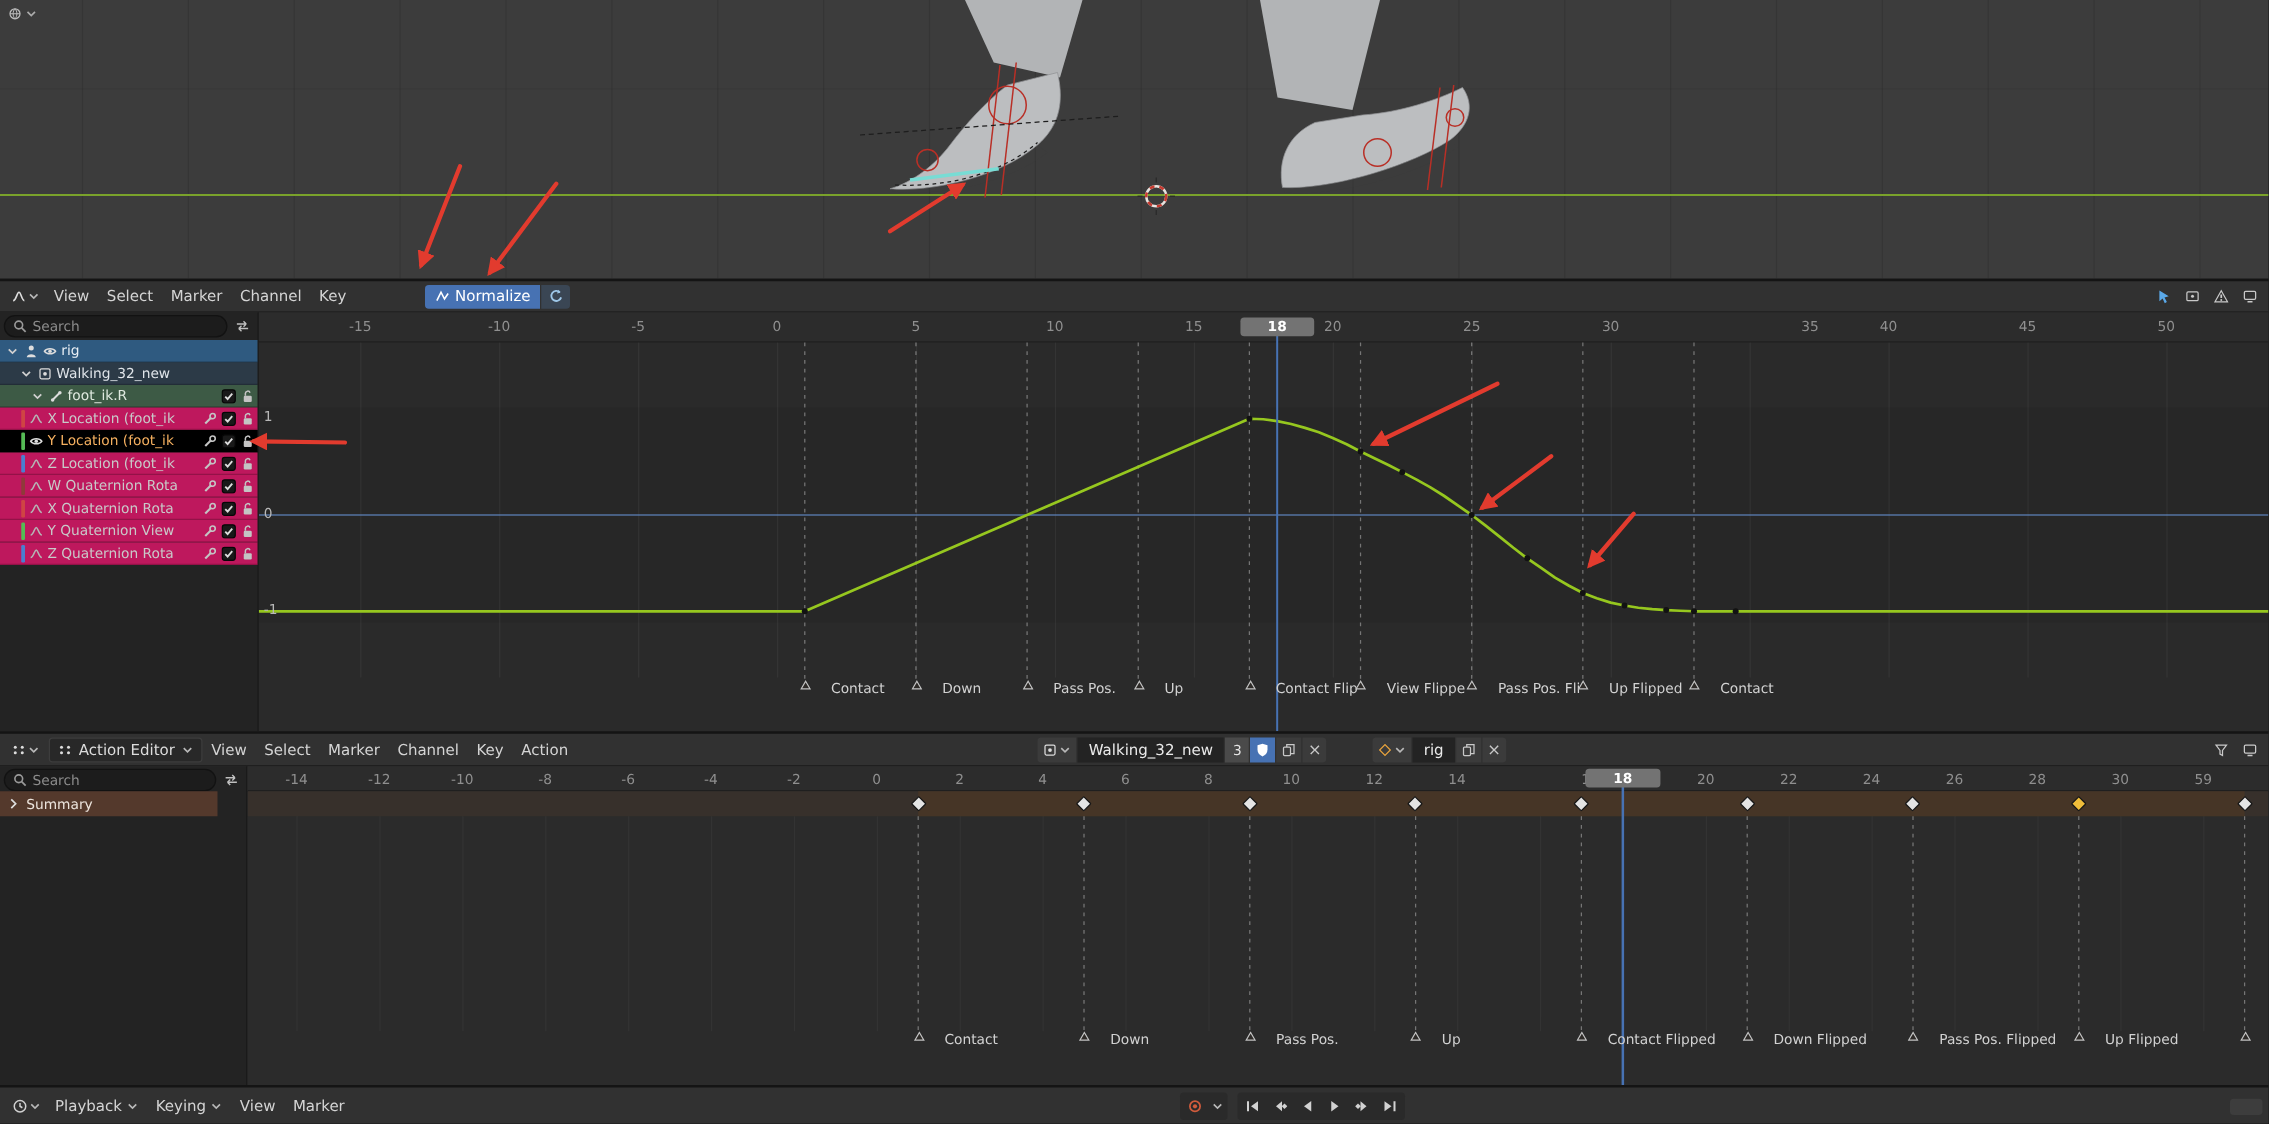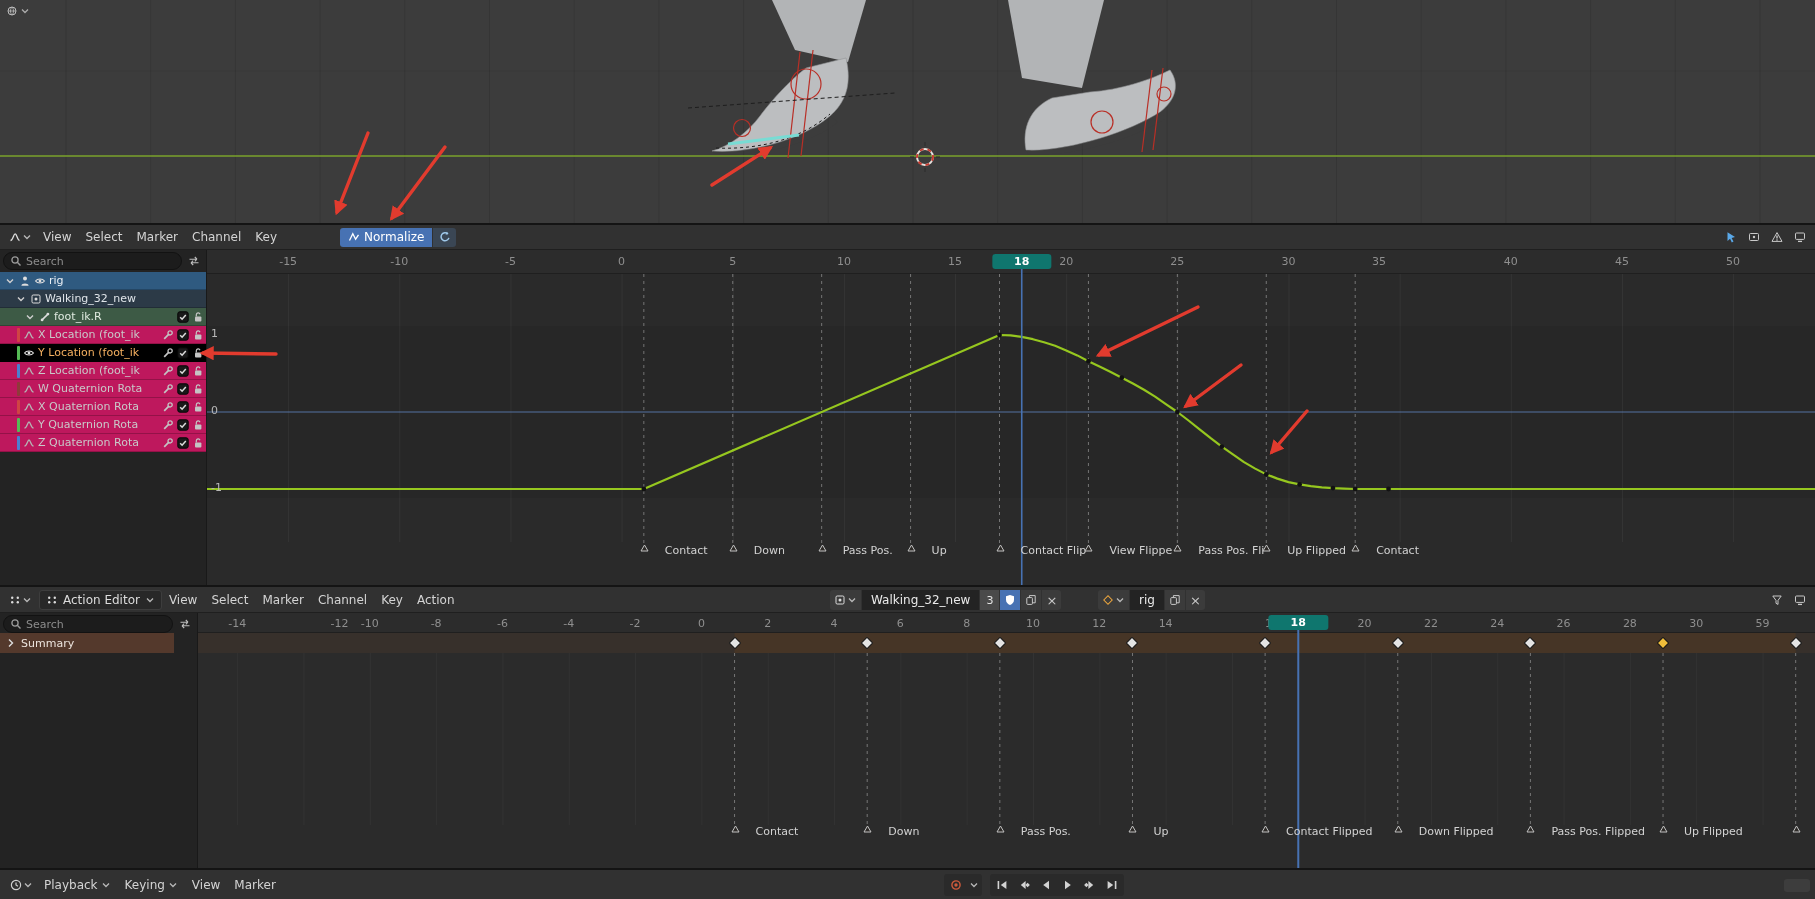--- a/index.html
+++ b/index.html
@@ -22,21 +22,21 @@
   .search-row{display:flex;align-items:center;gap:3px;padding:2px 3px;height:22px}
   .search-box{flex:1;display:flex;align-items:center;gap:4px;background:#1c1c1c;border:1px solid #121212;border-radius:9px;height:18px;padding:0 6px}
   .search-box input{background:transparent;border:none;outline:none;color:#cfcfcf;font-size:11px;width:100%;font-family:inherit;padding:0}
   .search-box input::placeholder{color:#8c8c8c}
   .flip-btn{width:18px;display:flex;align-items:center;justify-content:center}
   .ruler{position:absolute;left:0;right:0;top:0;background:#2c2c2c;border-bottom:1px solid #1f1f1f}
   .ruler-g{height:24px}.ruler-g .tick{top:5px}
   .ruler-d{height:20px}.ruler-d .tick{top:4px}
   .tick{position:absolute;transform:translateX(-50%);font-size:11px;color:#8f8f8f}
   .canvas-svg{position:absolute;left:0;top:0;pointer-events:none}
-  .frame-badge{position:absolute;transform:translateX(-50%);background:#0f766e;color:#fff;font-size:11px;font-weight:bold;padding:1px 22px;border-radius:3px;line-height:13px;z-index:5}
+  .frame-badge{position:absolute;transform:translateX(-50%);background:#737373;color:#fff;font-size:11px;font-weight:bold;padding:1px 22px;border-radius:3px;line-height:13px;z-index:5}
   .markers-row{position:absolute;left:0;right:0}
   .marker{position:absolute;display:flex;align-items:flex-start;gap:16px;font-size:11px;color:#d2d2d2;white-space:nowrap;margin-left:-4px}
   .value-label{position:absolute;left:4px;font-size:11px;color:#b8b8b8;pointer-events:none}
   .side-panel{position:absolute;left:0;top:0;height:100%;background:#232323;border-right:1px solid #191919}
 
   
   .graph-editor{position:absolute;top:223px;left:0;width:1815px;height:362px;background:#272727;border-top:2px solid #141414;overflow:hidden}
   .norm-group{display:flex;align-items:center;margin-left:56px}
   .normalize-btn{display:inline-flex;align-items:center;gap:4px;background:#4772b3;border:none;color:#fff;font-size:12px;height:19px;padding:0 8px;border-radius:3px 0 0 3px;font-family:inherit}
   .norm-refresh{width:23px;height:19px;background:#3a4654;border:none;border-radius:0 3px 3px 0;display:flex;align-items:center;justify-content:center;margin-left:1px;padding:0}
@@ -386,21 +386,21 @@
                   <rect x="3" y="5.6" width="6.4" height="5" rx="1" fill="#c4c4c4"></rect>
                   <path d="M4.3 5.6V3.7A1.9 1.9 0 0 1 8 3.2" fill="none" stroke="#c4c4c4" stroke-width="1.2"></path>
                 </svg>
               </span>
             </div>
             <div class="ch-row kind-fcurve">
               <span class="strip" style="background:#55bb55"></span>
               <svg class="ic" width="12" height="12" viewBox="0 0 12 12">
                 <path d="M1.5 9C4 9 4.5 3 6 3C7.5 3 8 9 10.5 9" fill="none" stroke="#b5b5b5" stroke-width="1.3"></path>
               </svg>
-              <span class="ch-label">Y Quaternion Rota</span>
+              <span class="ch-label">Y Quaternion View</span>
               <span class="ch-right">
                 <svg class="ic" width="12" height="12" viewBox="0 0 12 12">
                   <circle cx="8.1" cy="3.9" r="2.1" fill="none" stroke="#c4c4c4" stroke-width="1.3"></circle>
                   <path d="M6.6 5.4L2.2 9.8" stroke="#c4c4c4" stroke-width="1.7"></path>
                 </svg>
                 <svg class="ic" width="12" height="12" viewBox="0 0 12 12">
                   <rect x="0.8" y="0.8" width="10.4" height="10.4" rx="2" fill="#191919" stroke="#060606"></rect>
                   <path d="M3.2 6.3L5.1 8.2L8.8 3.9" fill="none" stroke="#dcdcdc" stroke-width="1.5"></path>
                 </svg>
                 <svg class="ic" width="12" height="12" viewBox="0 0 12 12">
@@ -437,21 +437,21 @@
             <span class="tick" style="left: 81.15px;">-15</span>
             <span class="tick" style="left: 192.3px;">-10</span>
             <span class="tick" style="left: 303.45px;">-5</span>
             <span class="tick" style="left: 414.6px;">0</span>
             <span class="tick" style="left: 525.75px;">5</span>
             <span class="tick" style="left: 636.9px;">10</span>
             <span class="tick" style="left: 748.05px; text-align: center;">15</span>
             <span class="tick" style="left: 859.2px;">20</span>
             <span class="tick" style="left: 970.35px;">25</span>
             <span class="tick" style="left: 1081.5px;">30</span>
-            <span class="tick" style="left: 1172px; text-align: center;">35</span>
+            <span class="tick" style="left: 1241px; text-align: center;">35</span>
             <span class="tick" style="left: 1303.8px;">40</span>
             <span class="tick" style="left: 1414.95px;">45</span>
             <span class="tick" style="left: 1526.1px;">50</span>
           </div>
         <svg class="canvas-svg" id="graph-svg" width="1608" height="337">
             <rect x="0" y="76" width="1608" height="172" fill="rgba(0,0,0,0.07)"></rect>
             <line x1="81.65000000000003" y1="24" x2="81.65000000000003" y2="292" stroke="rgba(255,255,255,0.05)"></line>
             <line x1="192.8" y1="24" x2="192.8" y2="292" stroke="rgba(255,255,255,0.05)"></line>
             <line x1="303.95000000000005" y1="24" x2="303.95000000000005" y2="292" stroke="rgba(255,255,255,0.05)"></line>
             <line x1="415.1" y1="24" x2="415.1" y2="292" stroke="rgba(255,255,255,0.05)"></line>
@@ -676,21 +676,21 @@
               <svg class="ic" width="12" height="12" viewBox="0 0 12 12">
                 <path d="M4 2.5L7.5 6L4 9.5" fill="none" stroke="#ddd" stroke-width="1.4"></path>
               </svg>
             </span>
           <span>Summary</span>
         </div>
       </aside>
       <div class="ds-canvas">
         <div class="ruler ruler-d" id="ds-ruler">
             <span class="tick" style="left: 39.16px;">-14</span>
-            <span class="tick" style="left: 105.48px; margin-left: 36px;">-12</span>
+            <span class="tick" style="left: 105.48px;">-12</span>
             <span class="tick" style="left: 171.8px;">-10</span>
             <span class="tick" style="left: 238.12px;">-8</span>
             <span class="tick" style="left: 304.44px;">-6</span>
             <span class="tick" style="left: 370.76px;">-4</span>
             <span class="tick" style="left: 437.08px;">-2</span>
             <span class="tick" style="left: 503.4px;">0</span>
             <span class="tick" style="left: 569.72px;">2</span>
             <span class="tick" style="left: 636.04px;">4</span>
             <span class="tick" style="left: 702.36px;">6</span>
             <span class="tick" style="left: 768.68px;">8</span>

